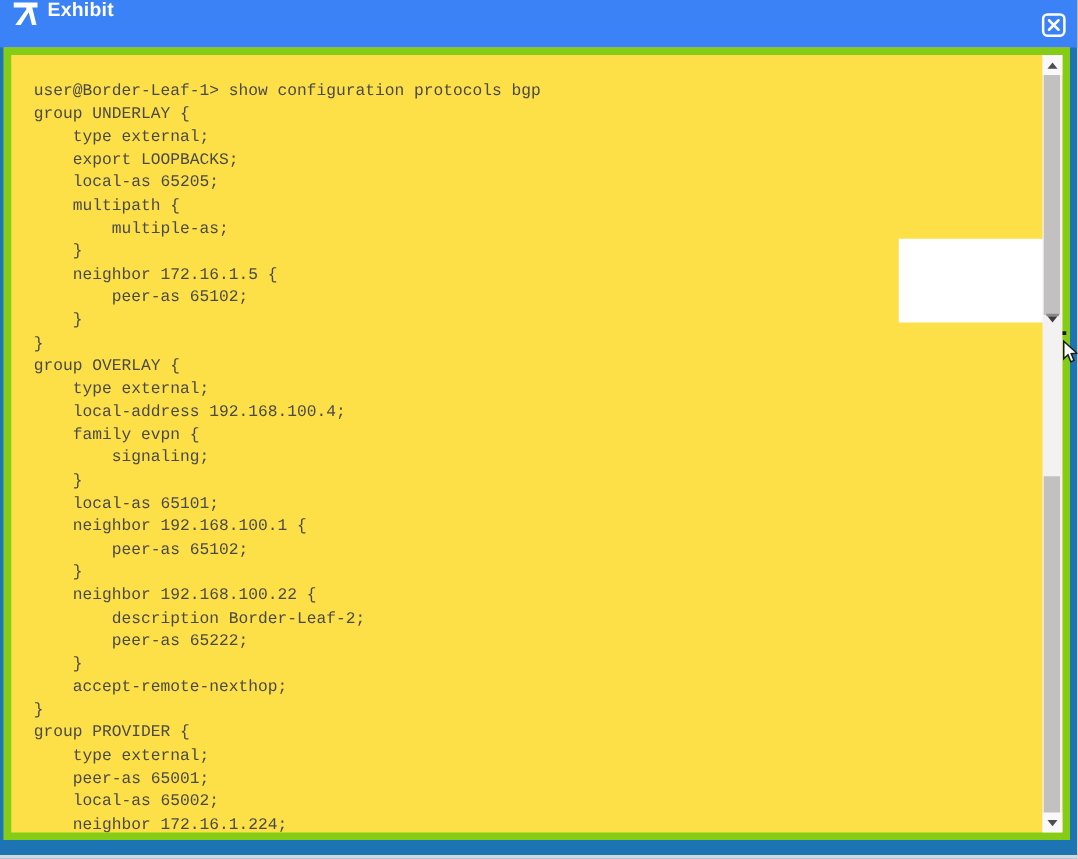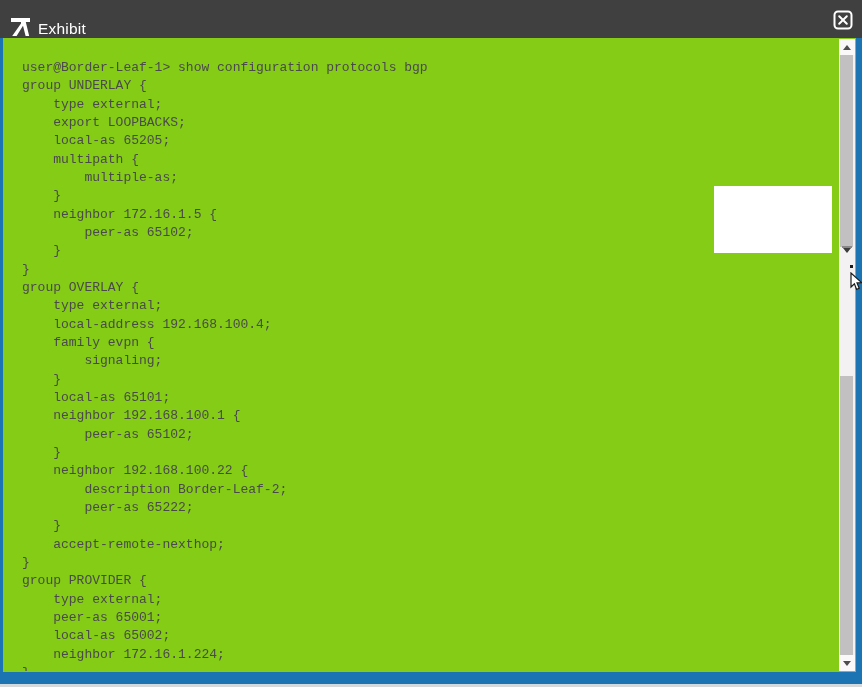--- a/index.html
+++ b/index.html
@@ -1,27 +1,27 @@
 <!DOCTYPE html>
 <html><head>
 <meta charset="utf-8">
 <style>
   html,body{margin:0;padding:0;background:#ffffff;}
   body{width:862px;height:687px;position:relative;overflow:hidden;
        font-family:"Liberation Sans",sans-serif;}
   .window{position:absolute;inset:0;background:#1C75B2;}
   
-  .titlebar{position:absolute;left:0;top:0;right:0;height:38px;background:#404040;
-            display:flex;align-items:flex-end;}
+  .titlebar{position:absolute;left:0;top:0;right:0;height:38px;background:#3b82f6;
+            display:flex;align-items:flex-start;font-weight:bold;}
   .tb-icon{margin-left:9px;width:24px;height:22px;display:inline-block;}
   .tb-title{color:#FFFFFF;font-size:15.5px;margin-left:5px;letter-spacing:.2px;}
   .tb-close{position:absolute;right:9px;top:10px;width:20px;height:20px;cursor:pointer;}
   
   .content{position:absolute;left:3px;top:38px;width:853px;height:634px;
-           background:#84cc16;border:1px solid #84cc16;box-sizing:border-box;overflow:hidden;}
+           background:#fde047;border:6px solid #84cc16;box-sizing:border-box;overflow:hidden;}
   .console{margin:0;position:absolute;left:18px;top:20px;right:24px;
            font-family:"Liberation Mono","DejaVu Sans Mono",monospace;
            font-size:13px;color:#4A4A4A;}
   .console div{height:18.33px;line-height:18.33px;white-space:pre;}
   .overlay-patch{position:absolute;left:710px;top:147px;width:118px;height:67px;
                  background:#FFFFFF;}
   
   .scrollbar{position:absolute;top:0;right:0;bottom:0;width:16px;background:#F3F1F1;}
   .sb-btn{position:absolute;left:0;width:16px;height:16px;background:#FAF8F8;
           display:flex;align-items:center;justify-content:center;}

